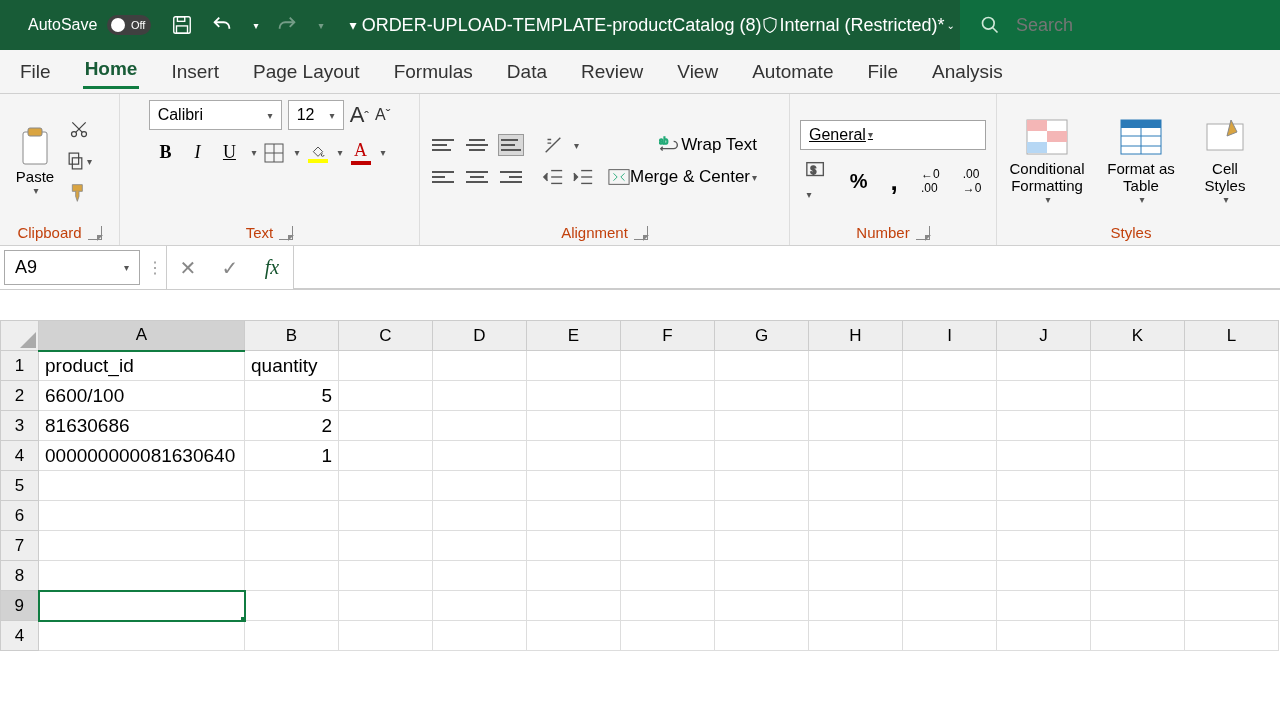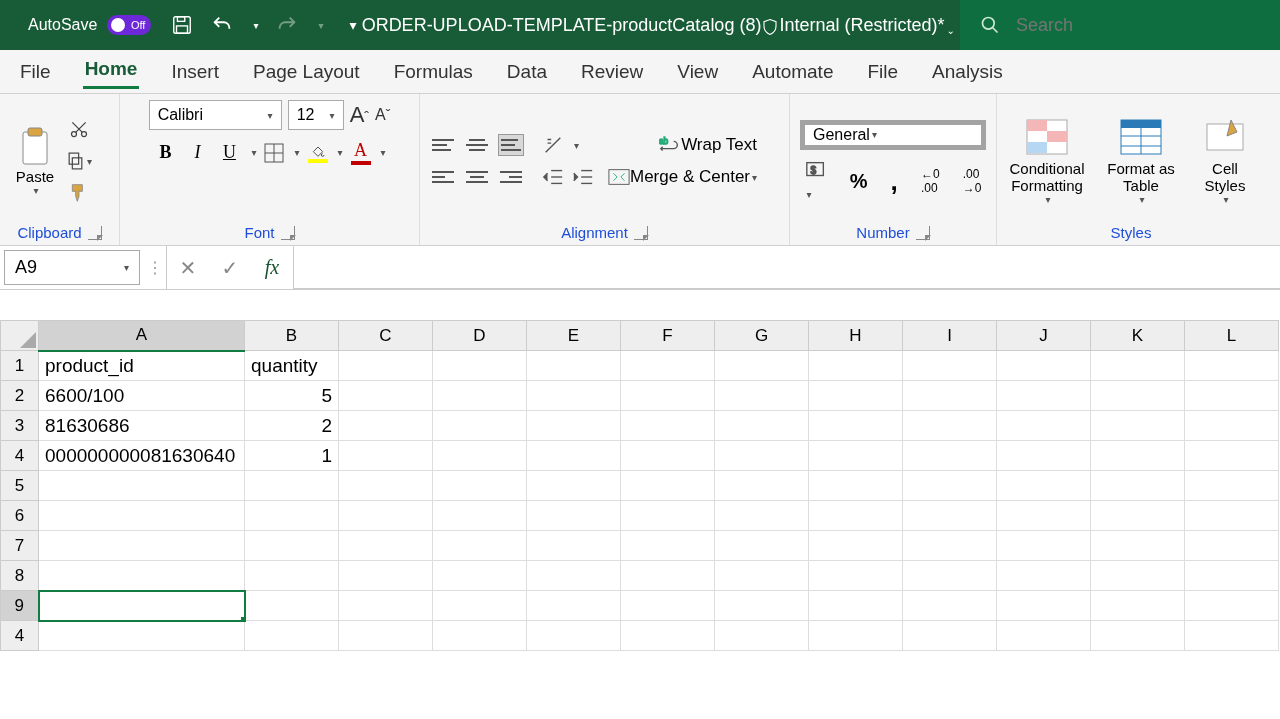--- a/index.html
+++ b/index.html
@@ -1,38 +1,38 @@
 <!DOCTYPE html>
 <html><head>
 <meta charset="utf-8">
 <style>
   * { box-sizing: border-box; margin: 0; padding: 0; font-family: "Segoe UI", Arial, sans-serif; }
   body { width: 1280px; height: 719px; overflow: hidden; background: #fff; }
 
   
   .titlebar { height: 50px; background: #185c37; display: flex; align-items: center; color: #fff; }
   .autosave { display: flex; align-items: center; margin-left: 28px; gap: 10px; font-size: 16px; }
-  .toggle { width: 44px; height: 20px; background: #6d28d9; border-radius: 10px; display: flex; align-items: center; padding: 2px; position: relative; }
+  .toggle { width: 44px; height: 20px; background: #404040; border-radius: 10px; display: flex; align-items: center; padding: 2px; position: relative; }
   .toggle .knob { width: 14px; height: 14px; background: #fff; border-radius: 50%; margin-left: 2px; }
   .toggle .off { font-size: 11px; color: #fff; position:absolute; right:6px; }
   .qat { display: flex; gap: 18px; margin-left: 20px; align-items: center; }
   .qat .icon { width: 22px; height: 22px; display:flex; align-items:center; justify-content:center; }
-  .title-center { flex: 1; text-align: center; font-size: 18px; display:flex; justify-content:center; align-items:flex-end; gap:0; }
+  .title-center { flex: 1; text-align: center; font-size: 18px; display:flex; justify-content:center; align-items:center; gap:0; }
   .searchbox { width: 320px; height: 50px; background: #0f6e3f; display: flex; align-items: center; padding: 0 20px; gap: 16px; font-size: 18px; color: #cfe8d8; }
 
   
   .tabs { height: 44px; background: #f5f5f5; display: flex; align-items: center; padding: 0 18px; gap: 30px; font-size: 19px; border-bottom: 1px solid #d0d0d0; }
   .tab { color: #333; cursor: pointer; padding: 4px 2px; }
   .tab.active { color: #185c37; font-weight: 600; border-bottom: 3px solid #107c41; padding-bottom: 6px; }
 
   
   .ribbon { height: 152px; background: #f5f5f5; display: flex; border-bottom: 1px solid #d0d0d0; }
   .group { border-right: 1px solid #ddd; display: flex; flex-direction: column; padding: 6px 10px 2px; }
   .group-body { flex: 1; display: flex; align-items: center; }
-  .group-label { text-align: center; font-size: 15px; color: #1d4ed8; padding: 2px 0; display:flex; justify-content:center; align-items:center; gap:6px;}
+  .group-label { text-align: center; font-size: 15px; color: #c2410c; padding: 2px 0; display:flex; justify-content:center; align-items:center; gap:6px;}
   .dlaunch { width:14px; height:14px; border:1px solid #888; border-top:none; border-left:none; transform: skew(0deg); position:relative; }
   .dlaunch::after { content:''; position:absolute; right:-2px; bottom:-2px; border:3px solid transparent; border-left-color:#888; border-top-color:#888; }
 
   
   .clipboard-body { display: flex; gap: 6px; }
   .paste { display: flex; flex-direction: column; align-items: center; font-size: 15px; width:50px;}
   .paste .clipimg { width: 36px; height: 42px; }
   .side-icons { display:flex; flex-direction:column; gap:8px; justify-content:center; }
   .mini { width:26px; height:24px; display:flex; align-items:center; justify-content:center; }
 
@@ -56,21 +56,21 @@
   .align-body { display:flex; flex-direction:column; gap:10px; }
   .align-row { display:flex; gap:8px; align-items:center; }
   .alignbtn { width:26px; height:22px; display:flex; flex-direction:column; justify-content:center; gap:3px; padding:2px;}
   .alignbtn span{ height:2px; background:#555; display:block;}
   .alignbtn.sel{ background:#d8d8d8; border:1px solid #999;}
   .wrapmerge { display:flex; flex-direction:column; gap:12px; margin-left:14px; }
   .wm-item { display:flex; align-items:center; font-size:17px;justify-content:flex-end; }
 
   
   .num-body { display:flex; flex-direction:column; gap:10px; width:186px;}
-  .num-combo { height:30px; border:5px solid #a3a3a3; background:#fff; display:flex; align-items:center; justify-content:flex-start; padding:0 8px; font-size:16px;}
+  .num-combo { height:30px; border:1px solid #a3a3a3; background:#fff; display:flex; align-items:center; justify-content:flex-start; padding:0 8px; font-size:16px;text-decoration:underline;}
   .num-row { display:flex; gap:14px; font-size:20px; align-items:center; justify-content:space-around;}
 
   
   .styles-body { display:flex; gap:14px; }
   .big-btn { display:flex; flex-direction:column; align-items:center; font-size:15px; text-align:center; width:80px;}
   .big-btn .ico { width:44px; height:38px; margin-bottom:4px;}
 
   
   .fbar { height:44px; display:flex; border-bottom:1px solid #ccc; align-items:stretch; }
   .namebox { width:136px; border:1px solid #aaa; display:flex; align-items:center; padding:0 10px; font-size:18px; justify-content:space-between; margin:4px;}
@@ -248,21 +248,21 @@
           </div>
         <span class="dd">▾</span>
         <div class="fillcolor fontcolor">
             <span style="font-family:Times;font-size:18px;color:#c00000;">A</span>
             <div class="bar"></div>
           </div>
         <span class="dd">▾</span>
       </div>
     </div>
     <div class="group-label">
-        <span>Font</span>
+        <span>Text</span>
         <span class="dlaunch"></span>
       </div>
   </div>
 
   <div class="group" style="width:370px;">
     <div class="group-body">
       <div class="align-body">
         <div class="align-row">
           <div class="alignbtn">
               <span></span>

